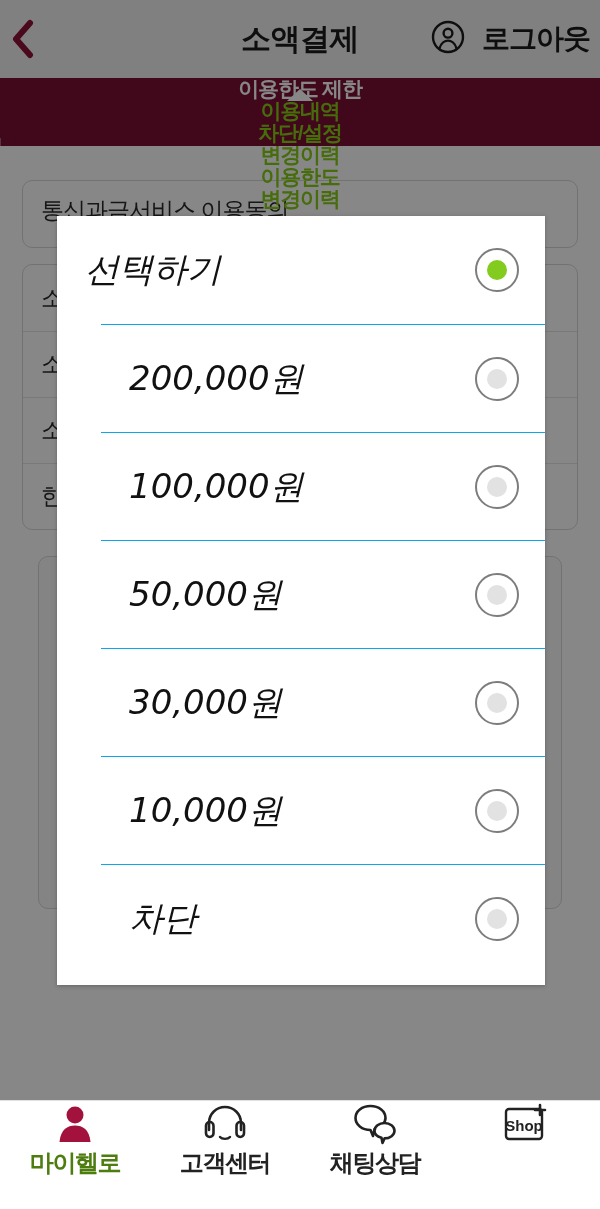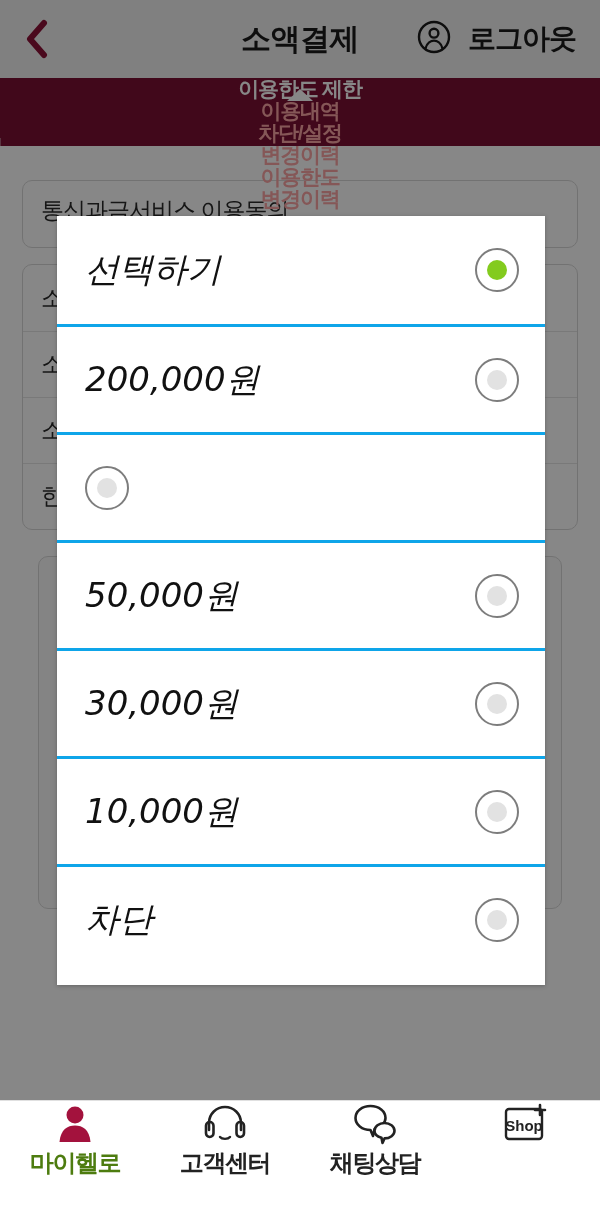--- a/index.html
+++ b/index.html
@@ -30,21 +30,21 @@
     background: #ffffff;
   }
 
   
   .header {
     position: relative;
     height: 78px;
     background: #f2f2f2;
     display: flex;
     align-items: center;
-    padding: 0 24px;
+    padding: 0 10px;
   }
   .back-btn {
     width: 44px;
     height: 44px;
     display: flex;
     align-items: center;
     justify-content: flex-start;
     cursor: pointer;
   }
   .back-btn svg { display: block; }
@@ -86,21 +86,21 @@
     flex: 1 1 0;
     position: relative;
     display: flex;
     align-items: center;
     justify-content: center;
     text-align: center;
     font-size: 21px;
     font-weight: 700;
     line-height: 1.05;
     letter-spacing: -1.2px;
-    color: #fca5a5;
+    color: #84cc16;
     cursor: pointer;
     padding: 0 2px;
     white-space: pre-line;
   }
   .tab.active { color: #ffffff; }
   .tab + .tab::before {
     content: "";
     position: absolute;
     left: 0;
     top: 16px;
@@ -250,21 +250,21 @@
     box-shadow: 0 1px 4px rgba(0,0,0,0.25);
   }
   .opt-row {
     height: 108px;
     display: flex;
     align-items: center;
     padding: 0 26px 0 28px;
     cursor: pointer;
     background: #fff;
   }
-  .opt-row + .opt-row { border-top: 3px solid #0ea5e9; }
+  .opt-row + .opt-row { border-top: 1px solid #0ea5e9; margin-left: 44px; }
   .opt-label {
     flex: 1;
     font-size: 34px;
     color: #111111;
     letter-spacing: 0px;
     font-family: "DejaVu Sans", sans-serif;
     font-weight: 400;
     font-style: italic;
   }
   .radio {
@@ -412,20 +412,21 @@
     </div>
 
     <div class="opt-row">
       <span class="opt-label">200,000원</span>
       <span class="radio">
         <span class="dot"></span>
       </span>
     </div>
 
     <div class="opt-row">
+      <span class="opt-label">100,000원</span>
       <span class="radio">
         <span class="dot"></span>
       </span>
     </div>
 
     <div class="opt-row">
       <span class="opt-label">50,000원</span>
       <span class="radio">
         <span class="dot"></span>
       </span>

